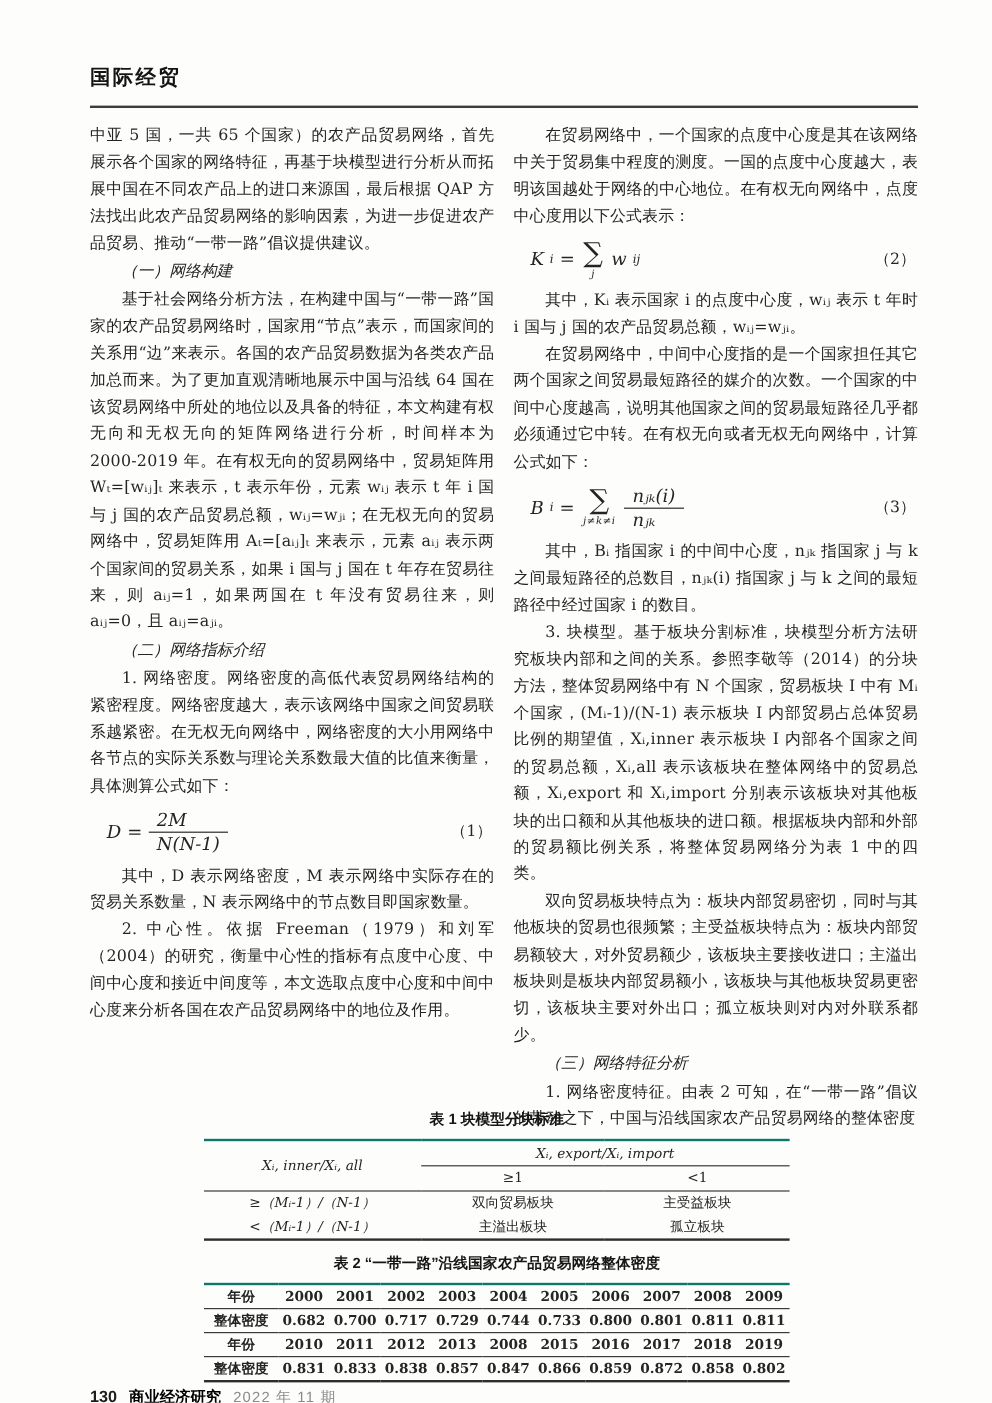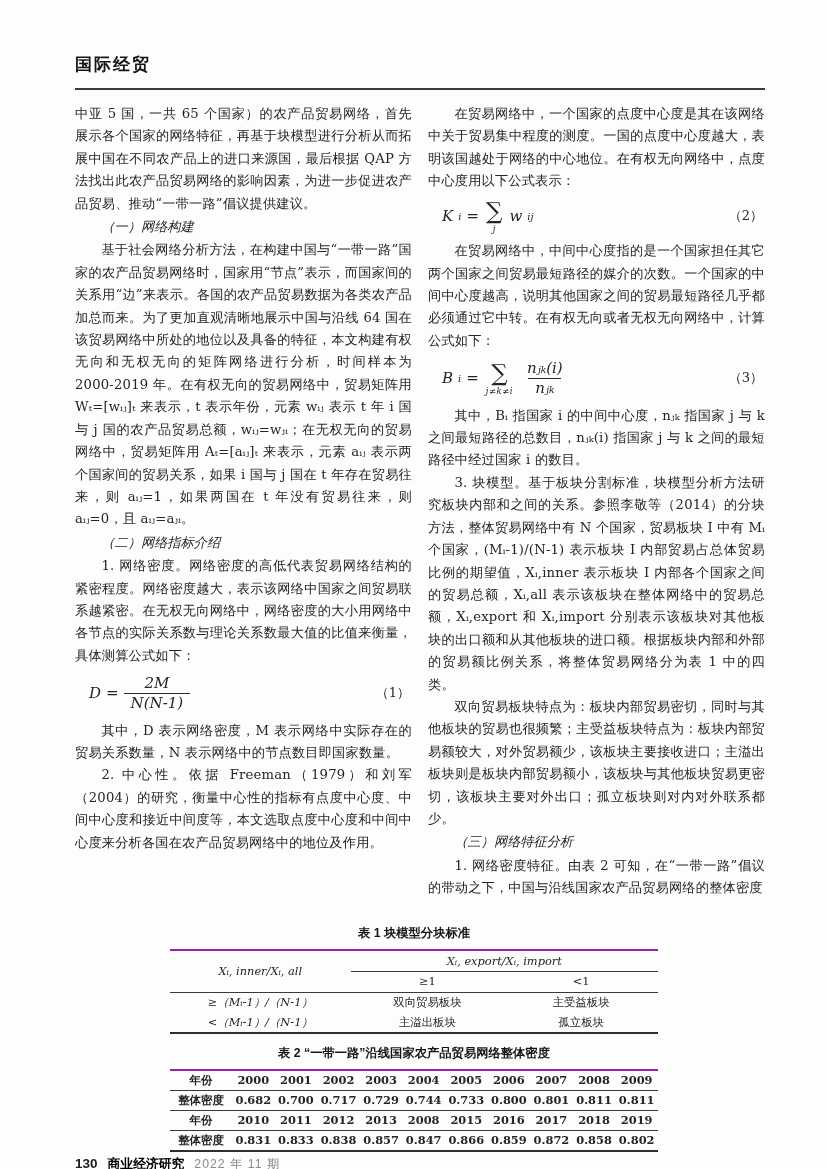--- a/index.html
+++ b/index.html
@@ -43,37 +43,37 @@
   }
 
   
   .formula {
     display: flex; align-items: center; justify-content: space-between;
     padding: 7px 2px 7px 14px; font-size: 15px;
   }
   .f-body { display: inline-flex; align-items: center; gap: 5px; }
   .it { font-style: italic; font-family: "DejaVu Serif", serif; }
   .f-sub { font-size: 10px; font-style: italic; vertical-align: sub; }
-  .frac { display: inline-flex; flex-direction: column; align-items: center; line-height: 1.25; }
+  .frac { display: inline-flex; flex-direction: column; line-height: 1.25; }
   .frac .fnum { padding: 0 7px; }
   .frac .fden { border-top: 1.2px solid #2b2b2b; padding: 0 7px; }
   .bigsum { display: inline-flex; flex-direction: column; align-items: center; line-height: 1; margin: 0 2px; }
   .bigsum .sigma { font-size: 23px; font-style: normal; }
   .bigsum .ssub { font-size: 8.5px; font-style: italic; margin-top: 2px; letter-spacing: 0.5px; }
   .f-tag { font-size: 13px; color: #242424; }
 
   
   .tables-zone { position: absolute; left: 170px; top: 925px; width: 488px; }
   .tbl-title {
     font-family: "Liberation Sans", sans-serif; font-weight: bold;
     font-size: 12.3px; text-align: center; color: #161616; margin-bottom: 7px;
   }
   .tbl-title.second { margin-top: 11px; }
   table { width: 100%; border-collapse: collapse; }
-  .t1, .t2 { border-top: 2px solid #a21caf; border-bottom: 2px solid #2e2e2e; }
+  .t1, .t2 { border-top: 2px solid #0f766e; border-bottom: 2px solid #2e2e2e; }
   .t1 td, .t2 td {
     text-align: center; vertical-align: middle;
     font-size: 11.4px; line-height: 1.3; padding: 2.5px 3px; color: #242424;
   }
   .t1 .cg-cell { border-bottom: 1px solid #3a3a3a; }
   .t1 tr.rule-top td { border-top: 1px solid #3a3a3a; }
   .t1 .rh-cell { width: 37%; }
   .t1 .half { width: 31.5%; }
   .t2 td { border-top: 1px solid #3a3a3a; padding: 2px 1px; font-weight: bold; }
   .t2 tr:first-child td { border-top: none; }
@@ -130,20 +130,21 @@
         <span class="bigsum">
           <span class="sigma">∑</span>
           <span class="ssub">j</span>
         </span>
         <span class="it">w</span>
           <span class="f-sub">ij</span>
       </span>
       <span class="f-tag">（2）</span>
     </div>
 
+    <p class="para">其中，Kᵢ 表示国家 i 的点度中心度，wᵢⱼ 表示 t 年时 i 国与 j 国的农产品贸易总额，wᵢⱼ=wⱼᵢ。</p>
     <p class="para">在贸易网络中，中间中心度指的是一个国家担任其它两个国家之间贸易最短路径的媒介的次数。一个国家的中间中心度越高，说明其他国家之间的贸易最短路径几乎都必须通过它中转。在有权无向或者无权无向网络中，计算公式如下：</p>
 
     <div class="formula">
       <span class="f-body">
         <span class="it">B</span>
           <span class="f-sub">i</span>
         <span>=</span>
         <span class="bigsum">
           <span class="sigma">∑</span>
           <span class="ssub">j≠k≠i</span>

